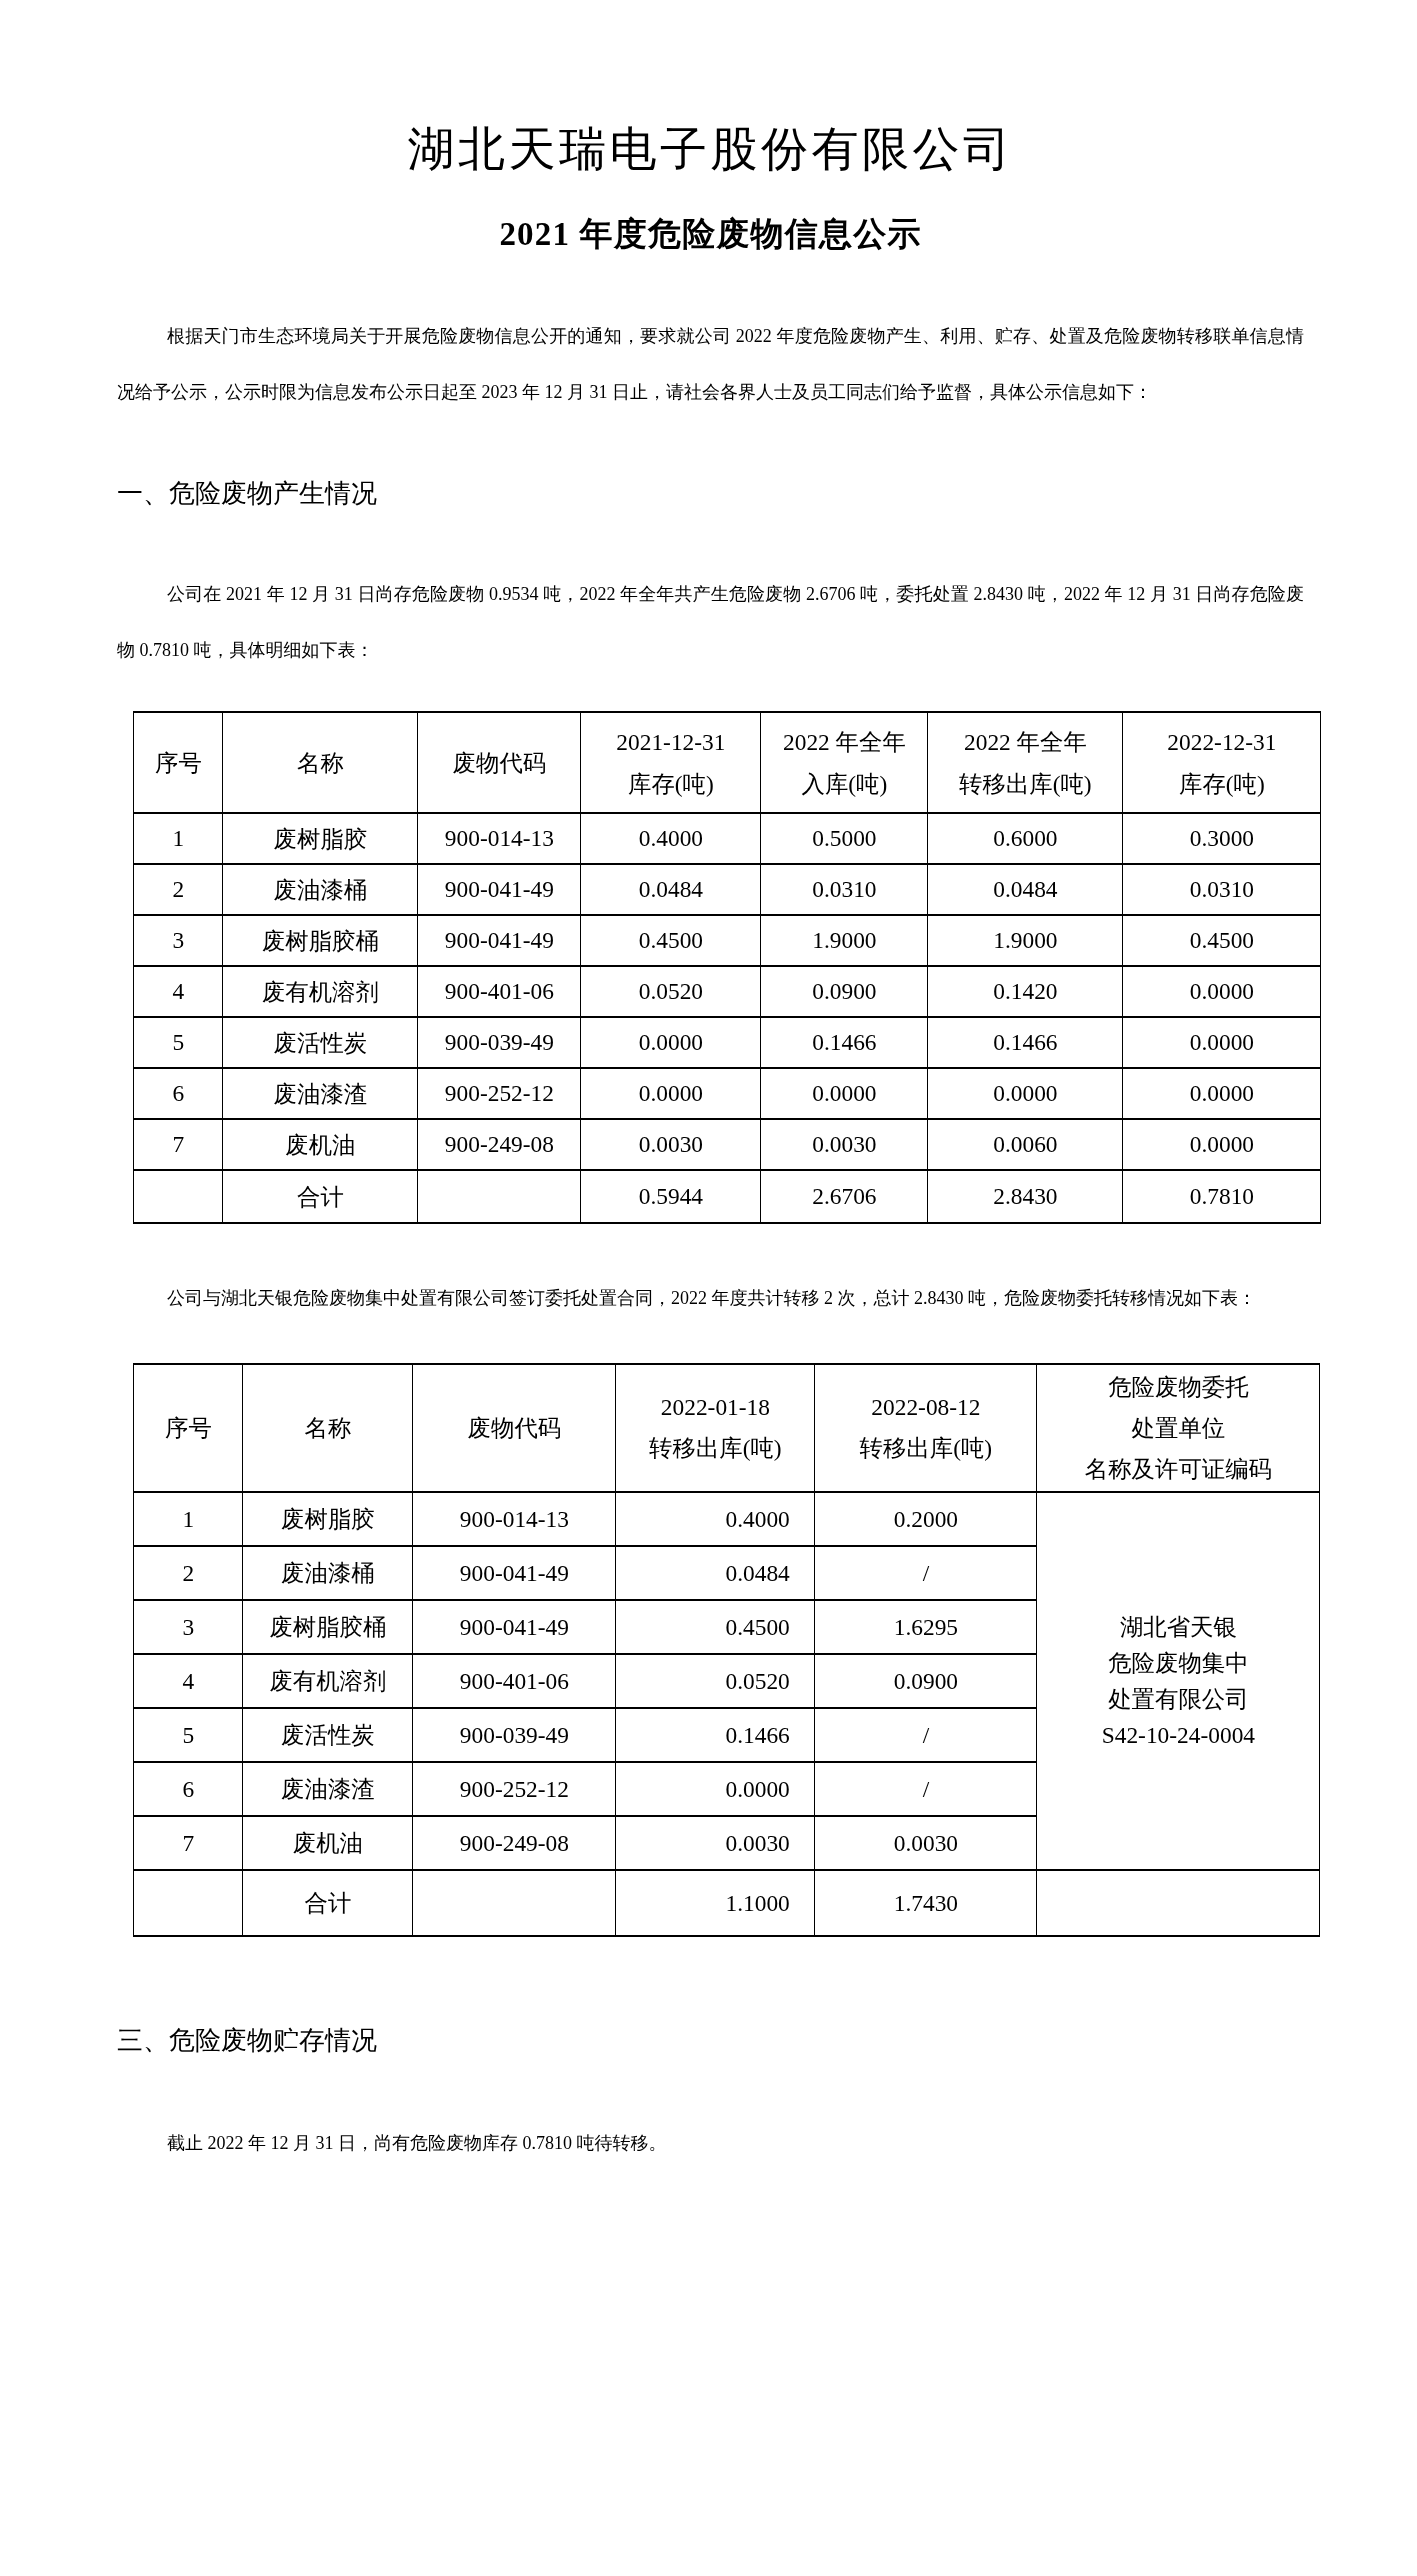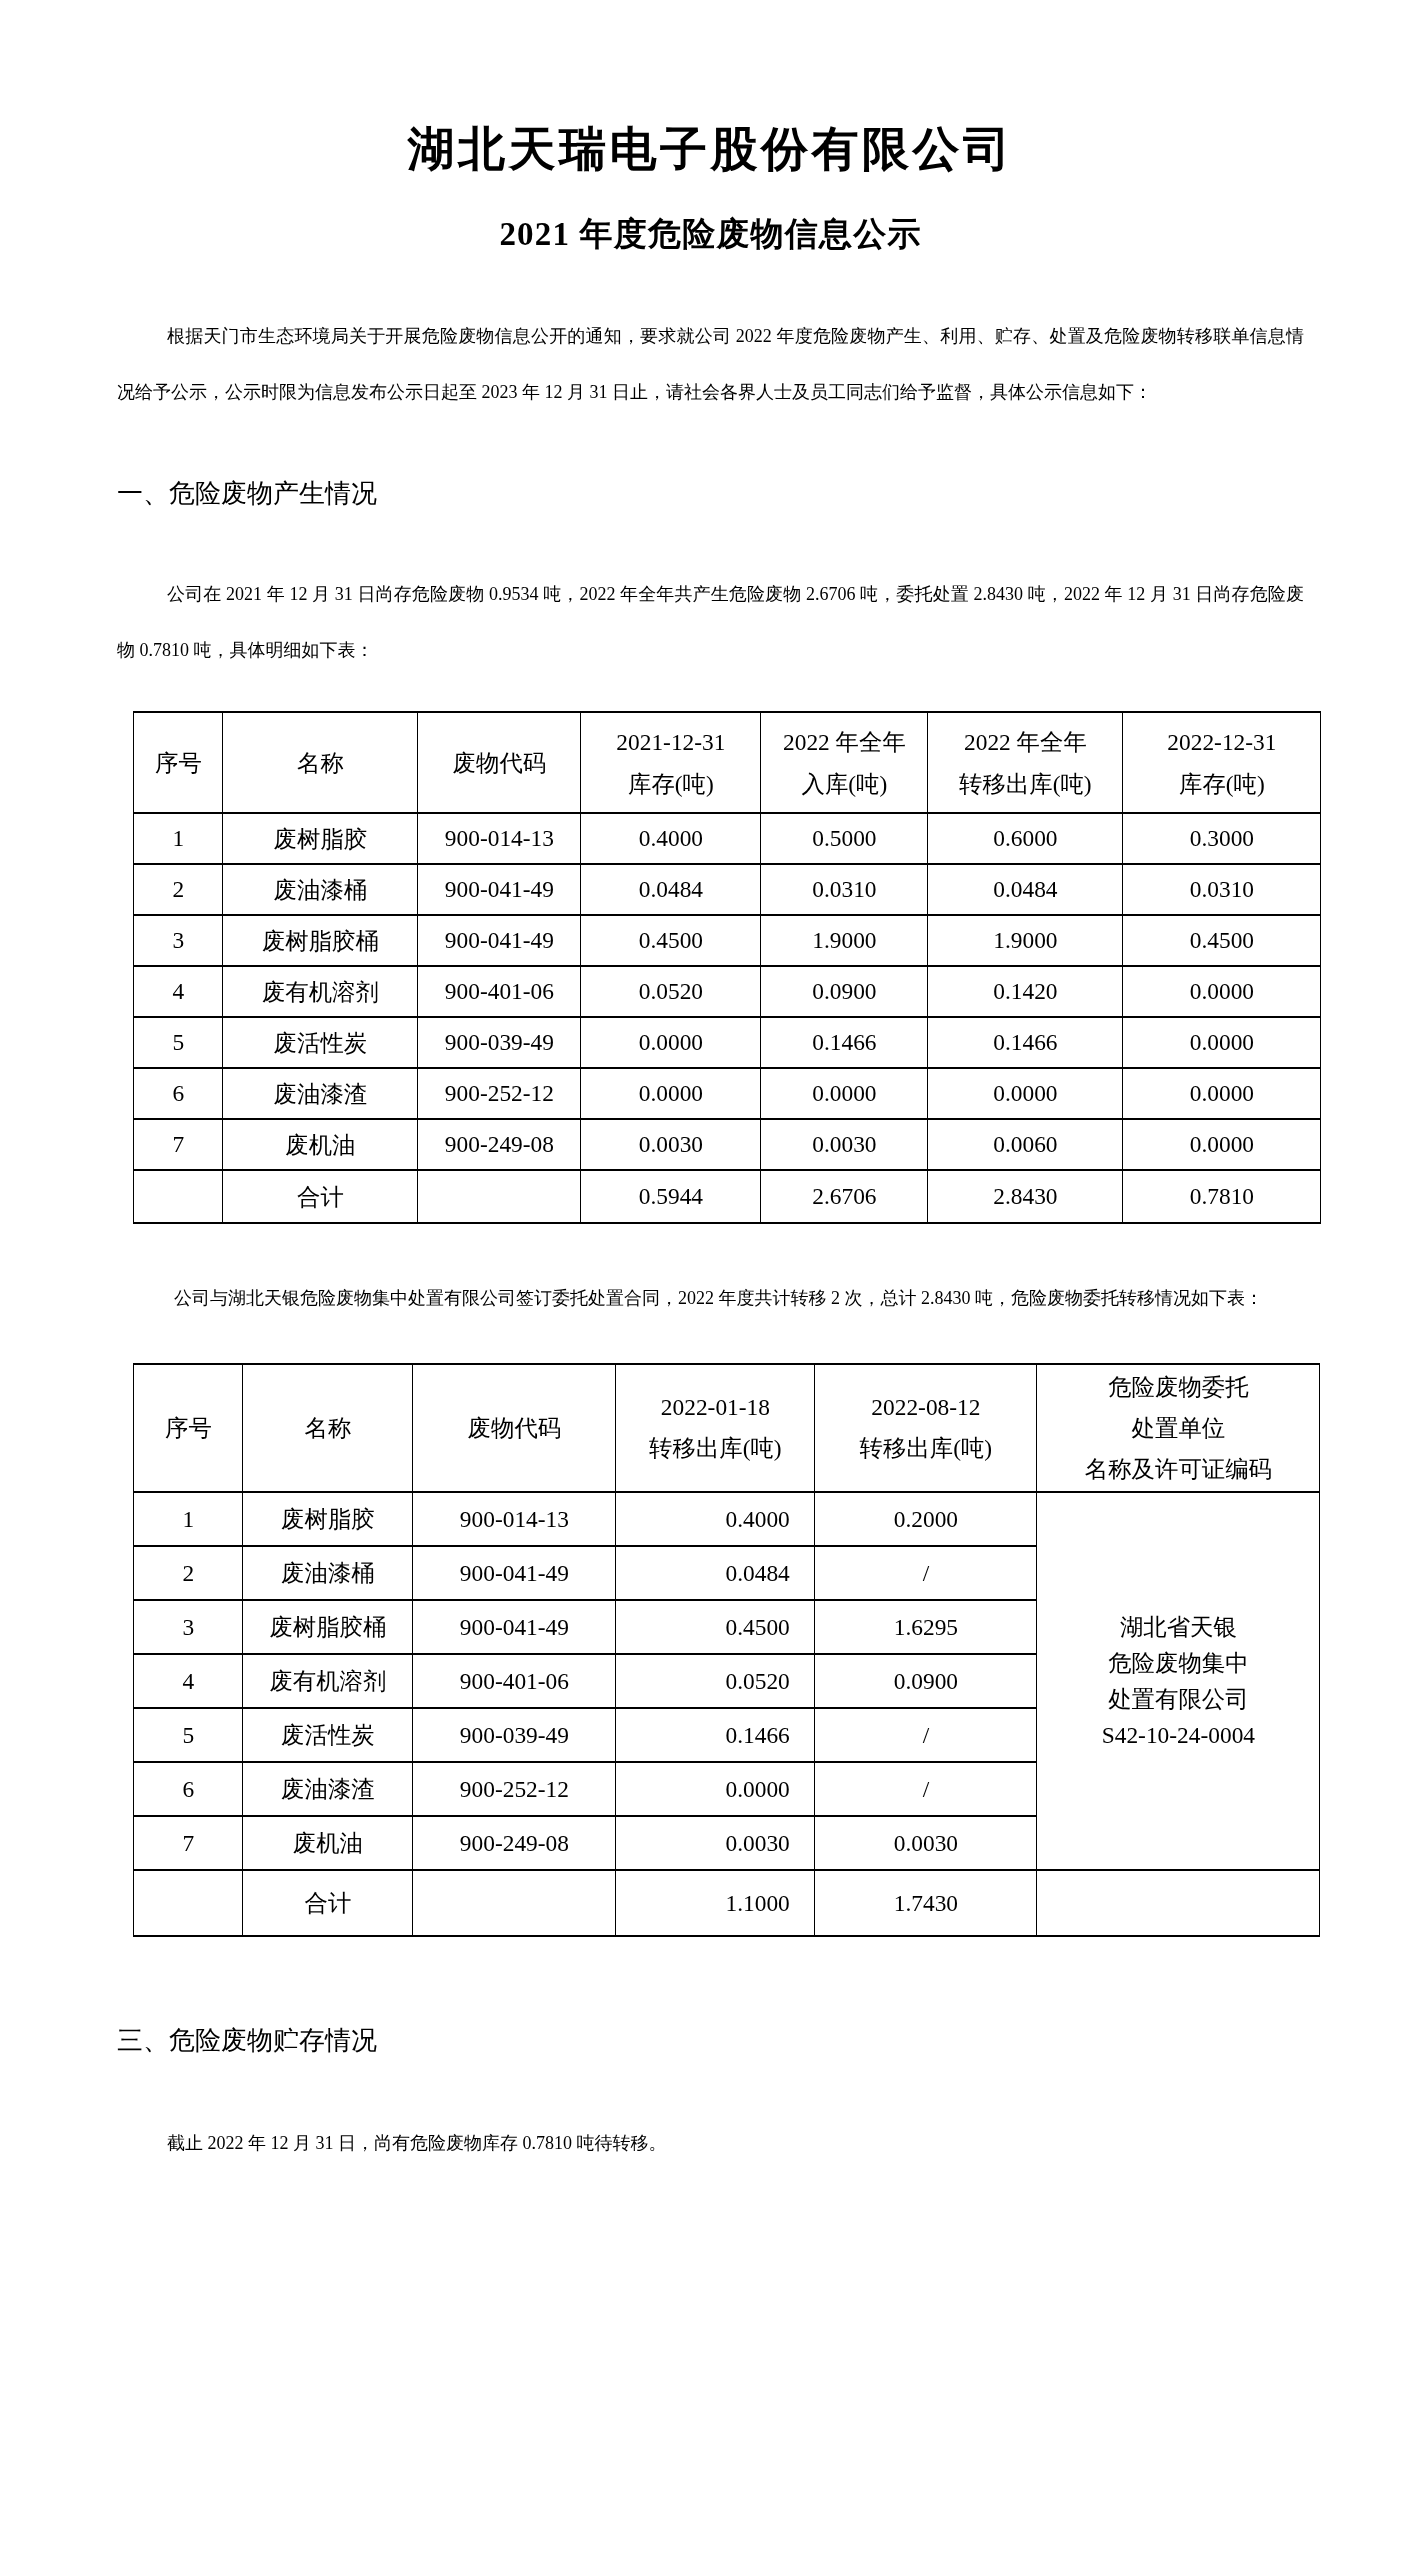--- a/index.html
+++ b/index.html
@@ -17,21 +17,21 @@
   .page {
     box-sizing: border-box;
     width: 1418px;
     min-height: 2576px;
     padding: 117px 114px 59px 117px;
     background: #ffffff;
   }
   .doc-title {
     margin: 0;
     font-size: 47px;
-    font-weight: bold;
+    font-weight: normal;
     line-height: 64px;
     text-align: center;
     letter-spacing: 3.5px;
   }
   .doc-subtitle {
     margin: 30px 0 0 0;
     font-size: 33px;
     font-weight: bold;
     line-height: 47px;
     text-align: center;
@@ -48,21 +48,21 @@
   .section-heading {
     margin: 0;
     font-size: 26px;
     font-weight: normal;
     line-height: 56px;
     text-align: left;
   }
   #section1-heading { margin-top: 46px; }
   #section1-intro   { margin-top: 44px; }
   #section2-heading { margin-top: 105px; }
-  #section2-intro   { margin-top: 46px; margin-left: 7px; }
+  #section2-intro   { margin-top: 46px; }
   #section3-heading { margin-top: 76px; }
   #section3-text    { margin-top: 46px; }
 
   table.doc-table {
     border-collapse: collapse;
     table-layout: fixed;
     width: 1187px;
     margin-left: 16.4px;
     font-size: 23.4px;
   }

